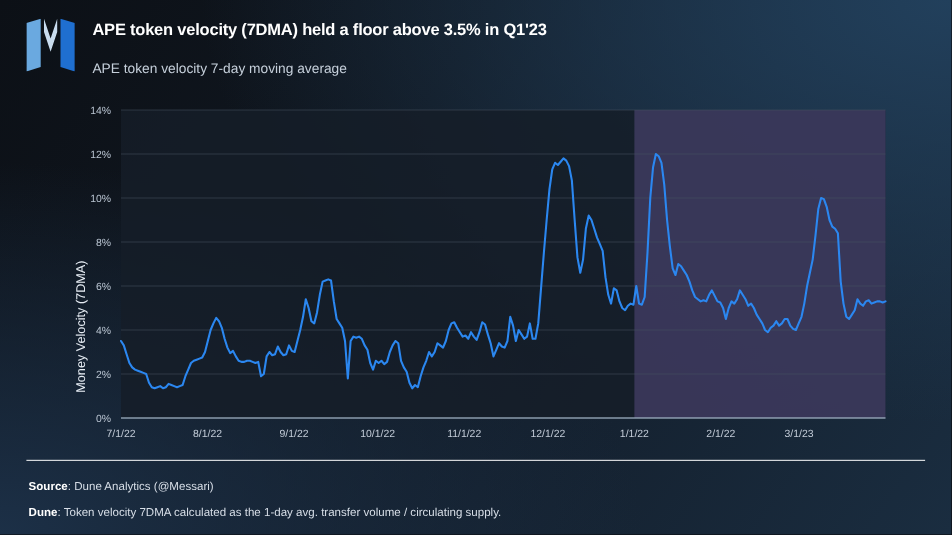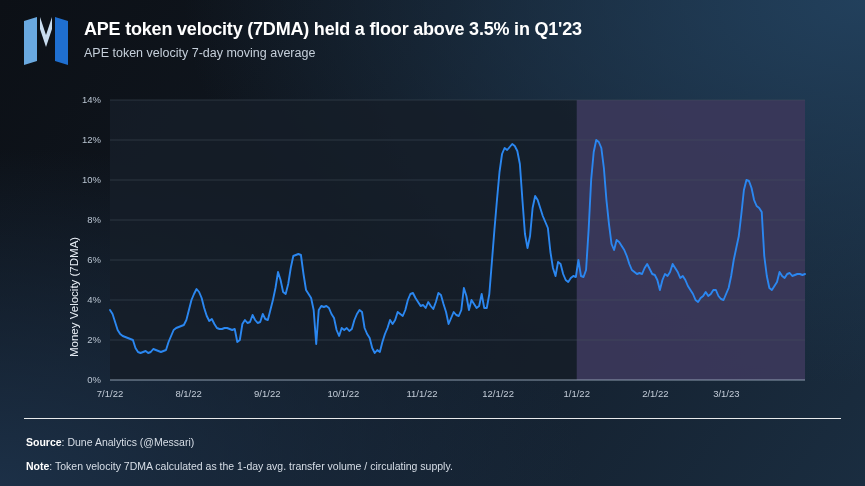--- a/index.html
+++ b/index.html
@@ -32,28 +32,28 @@
   .logo-mark {
     position: absolute;
     left: 24px; top: 17px;
     width: 44px; height: 48px;
   }
   .header-text {
     position: absolute;
     left: 84px; top: 19px;
   }
   .headline {
-    font-size: 18px;
+    font-size: 15px;
     font-weight: bold;
     color: #ffffff;
     letter-spacing: -0.2px;
     white-space: nowrap;
   }
   .subhead {
-    margin-top: 6px;
+    margin-top: 19px;
     font-size: 12.5px;
     color: #c5cfda;
     font-weight: normal;
     white-space: nowrap;
   }
 
   
   #chart-panel {
     position: absolute;
     left: 0; top: 82px;
@@ -181,17 +181,17 @@
         </g>
     </svg>
   </div>
 
   <div id="footer">
     <div id="footer-rule"></div>
     <div class="foot-line" id="foot-source">
       <b>Source</b><span>: Dune Analytics (@Messari)</span>
     </div>
     <div class="foot-line" id="foot-note">
-      <b>Note</b><span>: Token velocity 7DMA calculated as the 1-day avg. transfer volume / circulating supply.</span>
+      <b>Dune</b><span>: Token velocity 7DMA calculated as the 1-day avg. transfer volume / circulating supply.</span>
     </div>
 
   </div>
 </div>
 
 </body></html>

